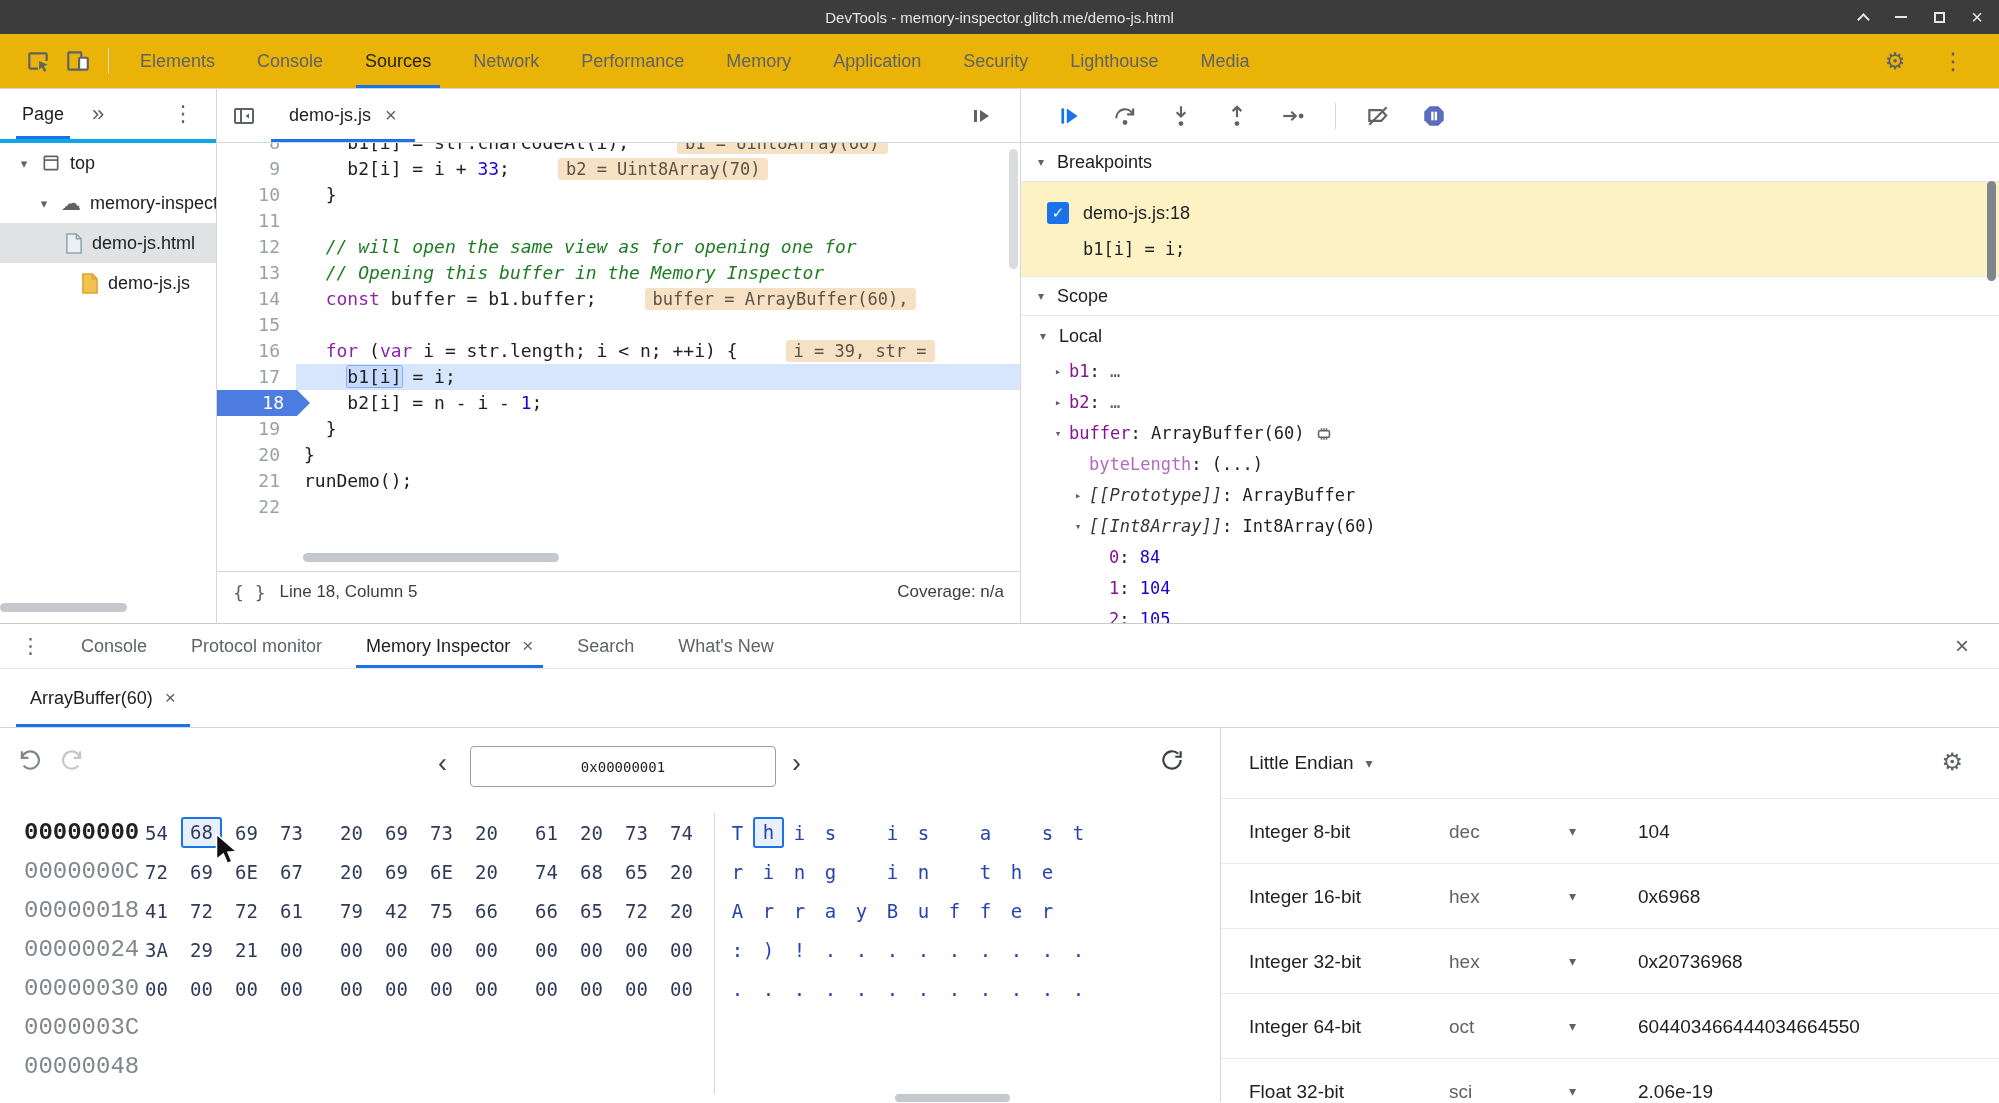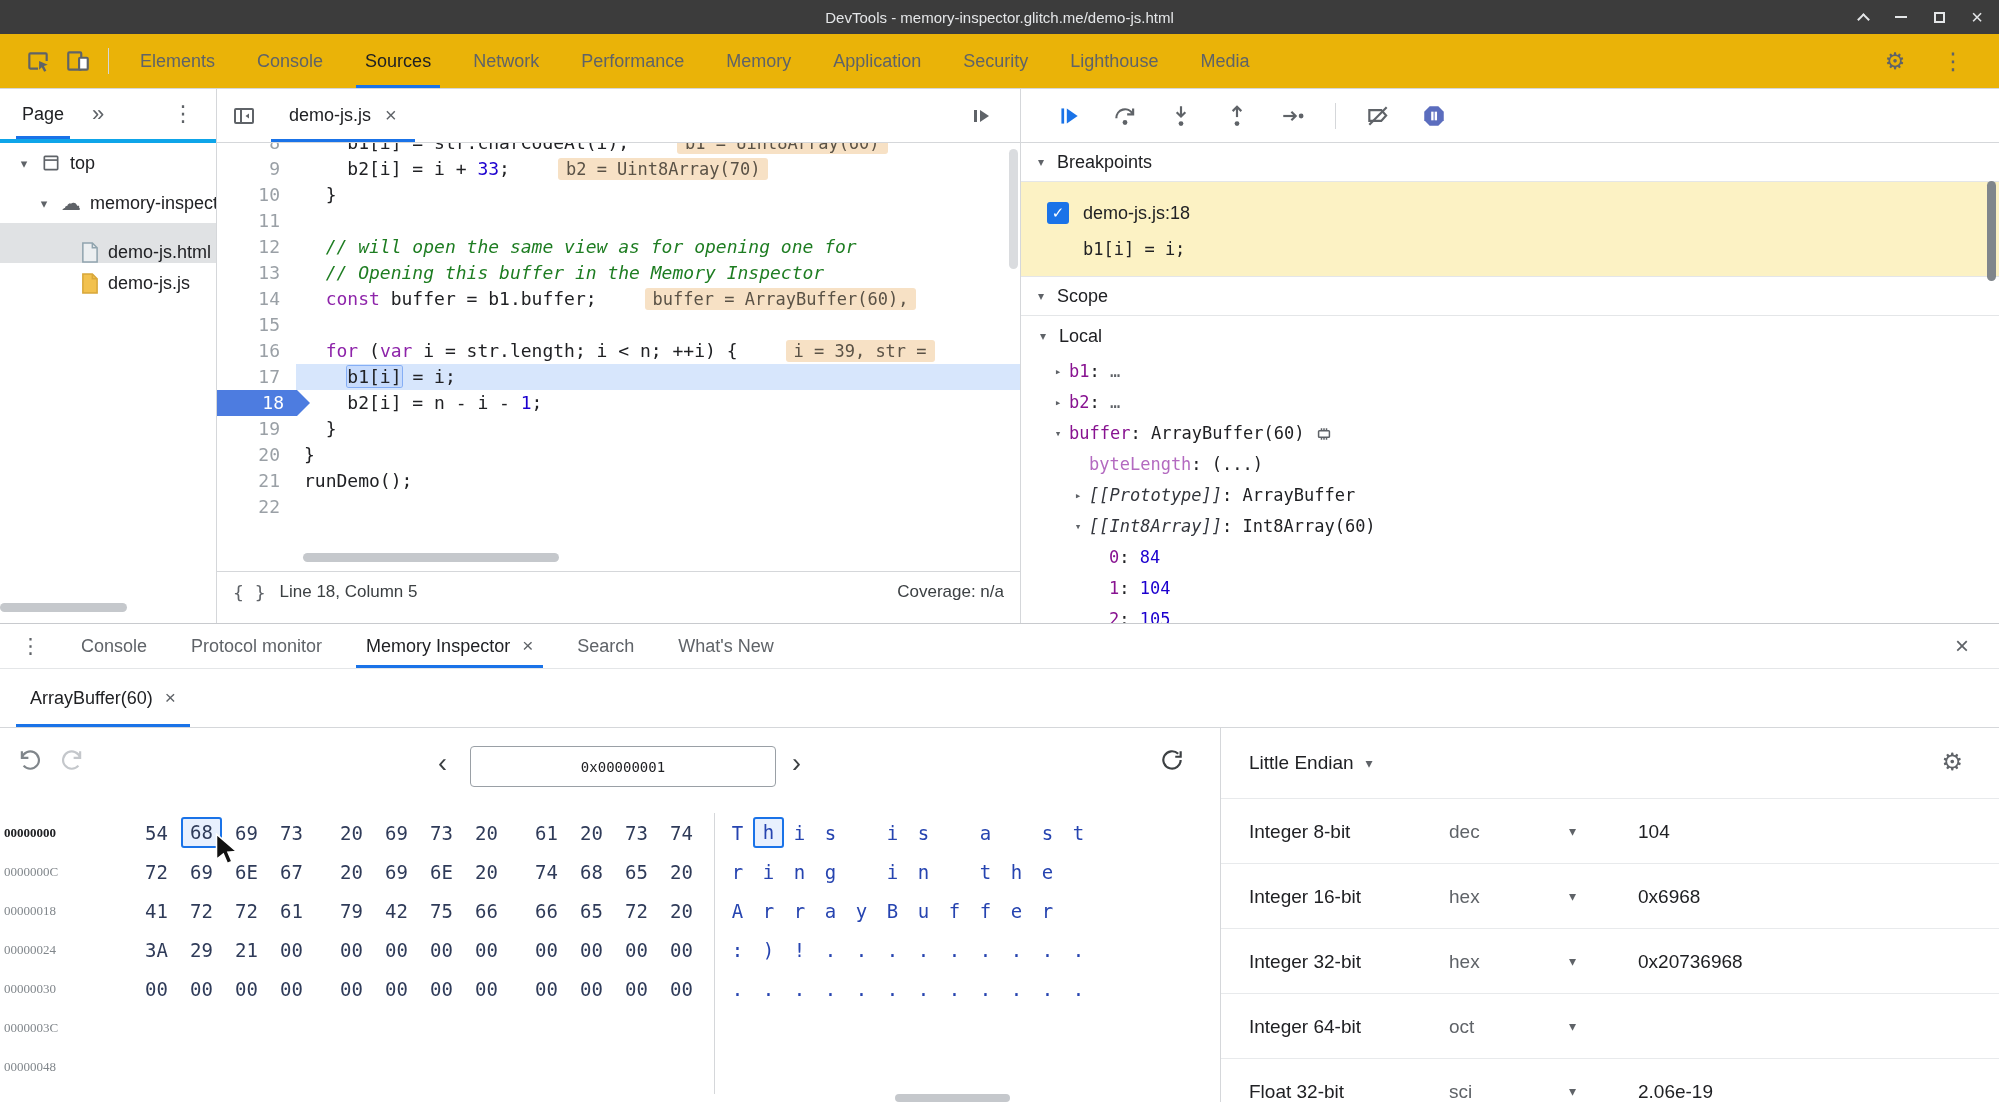--- a/index.html
+++ b/index.html
@@ -108,21 +108,21 @@
 .mi-tab{position:relative;display:flex;align-items:center;gap:12px;padding:0 14px;font-size:18px;color:#202124}
 .mi-tab.active::after{content:"";position:absolute;left:0;right:0;bottom:0;height:3px;background:#1a73e8}
 .mi-body{position:relative;height:374px;background:#fff}
 
 
 .mi-ic{position:absolute;width:28px;height:28px;display:flex;align-items:center;justify-content:center}
 .mi-chev{position:absolute;top:20px;font-size:27px;color:#3c4043}
 .addr-input{position:absolute;left:470px;top:18px;width:306px;height:41px;border:1px solid #9aa0a6;border-radius:4px;text-align:center;font-family:"DejaVu Sans Mono",monospace;font-size:14px;color:#202124;background:#fff}
 .hex{position:absolute;left:0;top:85px;right:780px}
 .hex-row{position:relative;height:39px}
-.addr{position:absolute;left:4px;line-height:39px;font-family:Liberation Serif, serif;font-size:13px;color:#80868b}
+.addr{position:absolute;left:24px;line-height:39px;font-family:Liberation Mono, monospace;font-size:24px;color:#80868b}
 .addr.hl{color:#202124;font-weight:bold}
 .bytes{position:absolute;left:134px;top:0;height:39px;display:flex;align-items:center;font-family:"DejaVu Sans Mono",monospace;font-size:19px;color:#2f3b59}
 .byte{width:45px;text-align:center}
 .byte.grp{margin-left:15px}
 .byte.sel{width:41px;height:31px;line-height:27px;border:2px solid #1a73e8;border-radius:3px;background:#e8f0fe;margin:0 2px}
 .asciis{position:absolute;left:722px;top:0;height:39px;display:flex;align-items:center;font-family:"DejaVu Sans Mono",monospace;font-size:19px;color:#2644b0}
 .ach{width:31px;text-align:center}
 .ach.sel{height:31px;line-height:27px;border:2px solid #1a73e8;border-radius:3px;background:#e8f0fe}
 .hex-div{position:absolute;left:714px;top:85px;bottom:8px;width:1px;background:#d5d7da}
 .mi-hthumb{position:absolute;left:895px;top:366px;width:115px;height:8px;border-radius:4px;background:#c5c8cc}
@@ -211,21 +211,21 @@
               <path d="M4 8.5h16" stroke="#5f6368" stroke-width="2"></path>
             </svg>
           </span>
           <span class="tree-label">top</span>
         </div>
         <div class="tree-row" style="padding-left: 36px;">
           <span class="tri">▾</span>
           <span class="tree-ic cloud-glyph">☁</span>
           <span class="tree-label">memory-inspector.glitch.me</span>
         </div>
-        <div class="tree-row selected" style="padding-left: 80px; align-items: flex-end;">
+        <div class="tree-row selected" style="padding-left: 64px;">
           <span class="tree-ic">
             <svg width="19" height="21" viewBox="0 0 20 22">
               <path d="M3 1h10l5 5v15H3z" fill="#eceff1" stroke="#90a4ae" stroke-width="1.6"></path>
               <path d="M13 1v5h5" fill="none" stroke="#90a4ae" stroke-width="1.6"></path>
             </svg>
           </span>
           <span class="tree-label">demo-js.html</span>
         </div>
         <div class="tree-row" style="padding-left: 80px;">
           <span class="tree-ic">
@@ -642,20 +642,21 @@
             <div class="i-row">
               <span class="i-label">Integer 32-bit</span>
               <span class="i-fmt">hex</span>
               <span class="i-caret">▾</span>
               <span class="i-val">0x20736968</span>
             </div>
             <div class="i-row">
               <span class="i-label">Integer 64-bit</span>
               <span class="i-fmt">oct</span>
               <span class="i-caret">▾</span>
+              <span class="i-val">604403466444034664550</span>
             </div>
             <div class="i-row">
               <span class="i-label">Float 32-bit</span>
               <span class="i-fmt">sci</span>
               <span class="i-caret">▾</span>
               <span class="i-val">2.06e-19</span>
             </div>
           </div>
       </div>
     </div>

